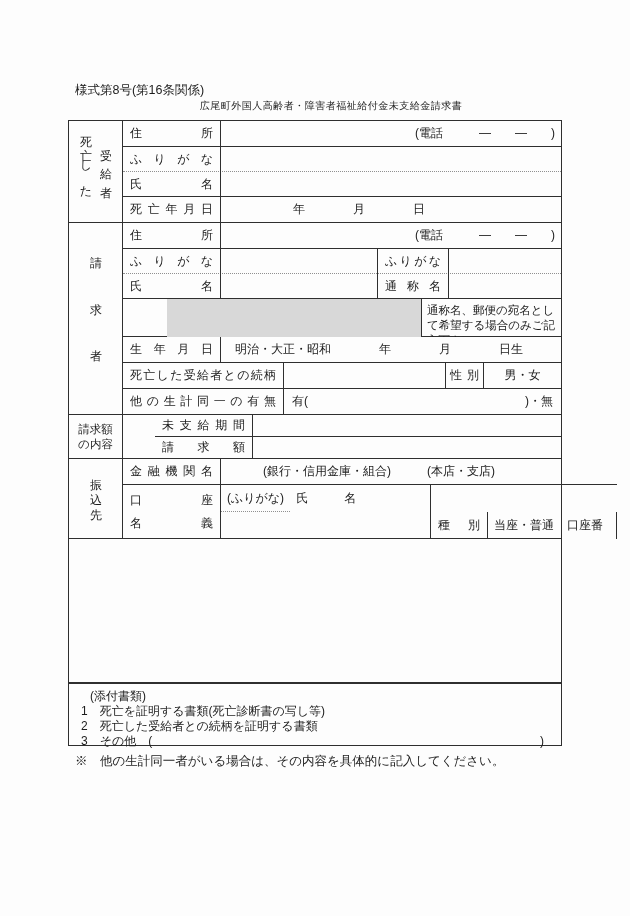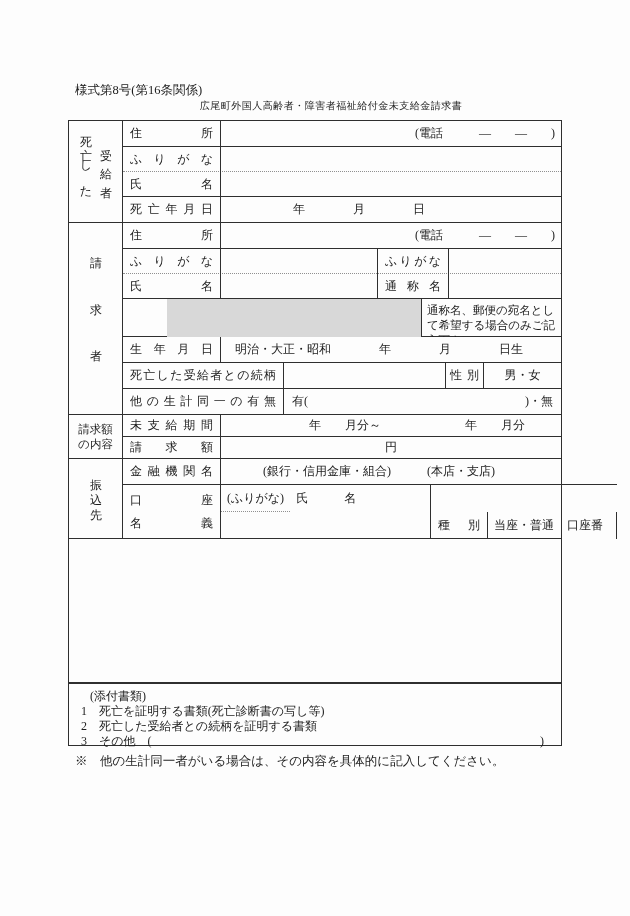--- a/index.html
+++ b/index.html
@@ -1,21 +1,21 @@
 <!DOCTYPE html>
 <html><head>
 <meta charset="utf-8">
 <style>
   * { box-sizing: border-box; margin: 0; padding: 0; }
   html,body { background:#ffffff; }
   .page {
     position: relative;
     width: 630px; height: 916px;
     background: #fdfdfd;
-    font-family: Liberation Serif, serif;
+    font-family: Liberation Sans, sans-serif;
     color: #1c1c1c;
     overflow: hidden;
   }
   .form-number { position:absolute; left:75px; top:82px; font-size:12.5px; }
   .doc-title   { position:absolute; left:84px; top:99px; width:494px; text-align:center; font-size:10px; letter-spacing:0.5px; }
 
   .box { position:absolute; border:1px solid #2f2f2f; background:#fdfdfd; }
   .mainbox { left:68px; top:120px; width:494px; height:563px; }
   .attachbox { left:68px; top:683px; width:494px; height:63px; }
 
@@ -23,21 +23,21 @@
   .bb  { border-bottom:1px solid #2f2f2f; }
   .bbd { border-bottom:1px dotted #909090; }
   .br  { border-right:1px solid #2f2f2f; }
 
   .seclab { width:54px; flex:0 0 54px; display:flex; justify-content:center; font-size:12px; }
   .seccontent { flex:1; display:flex; flex-direction:column; }
   .row { display:flex; width:100%; }
   .cell { overflow:hidden; font-size:12px; }
   .h26 { height:26px; line-height:25px; }
   .h25 { height:25px; line-height:24px; }
-  .h22 { height:22px; line-height:21px; }
+  .h22 { height:22px; line-height:21px;flex-direction:column; }
   .h27 { height:27px; line-height:26px; }
   .h38 { height:38px;padding-left:44px; }
   .h54 { height:54px; }
 
   .lab { text-align:justify; text-align-last:justify; padding:0 7px; }
   .val { padding:0 6px; white-space:pre; }
   .val-r { text-align:right; }
   .val-c { text-align:center; }
   .flexsb { display:flex; justify-content:space-between; padding:0 8px; }
 
@@ -142,21 +142,21 @@
         <div class="row h26">
           <div class="cell br lab h26" style="width:161px;">他の生計同一の有無</div>
           <div class="cell flexsb h26" style="flex:1;">
             <span>有(</span>
             <span>)・無</span>
           </div>
         </div>
       </div>
     </div>
 
-    <div class="section bb" style="height:44px;">
+    <div class="section bb" style="height:44px;gap:32px;">
       <div class="claimsec-lab br">
         <div>請求額</div>
         <div>の内容</div>
       </div>
       <div class="seccontent">
         <div class="row bb h22">
           <div class="cell br lab h22" style="width:98px;">未支給期間</div>
           <div class="cell val h22" style="flex:1; padding-left:88px;">年　　月分～　　　　　　　年　　月分</div>
         </div>
         <div class="row h22">

